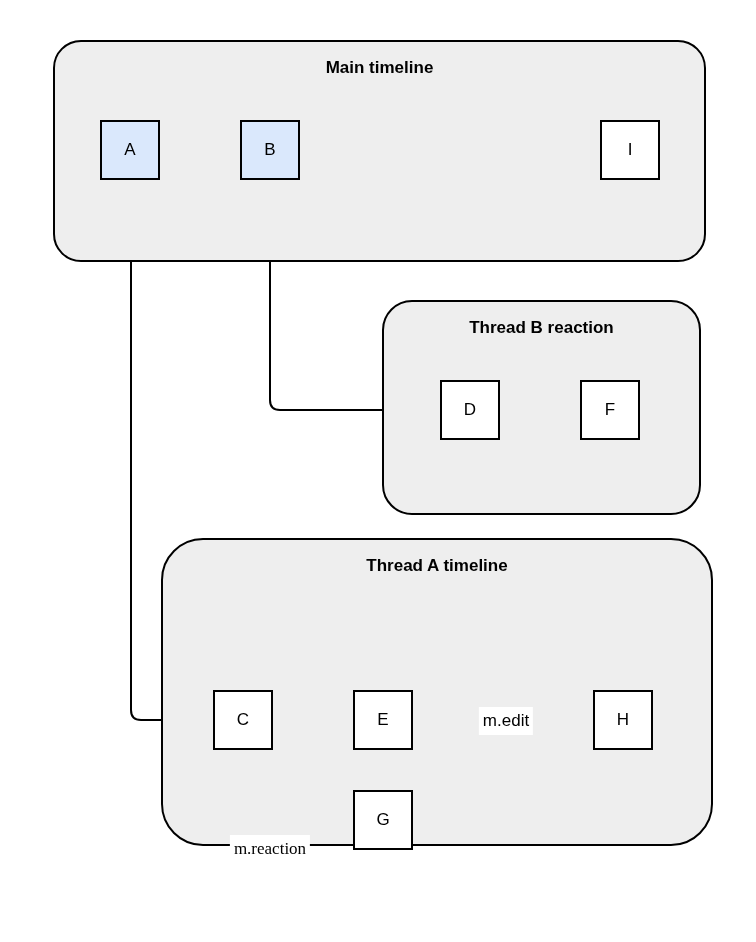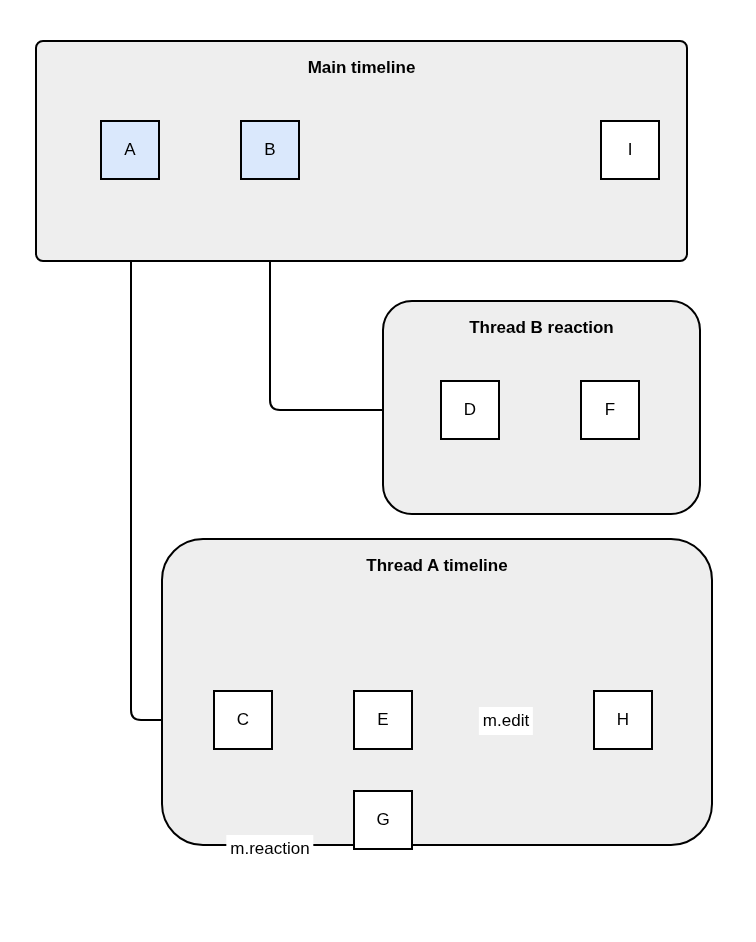--- a/index.html
+++ b/index.html
@@ -31,21 +31,21 @@
         <path d="M 600 150 L 303 150" fill="none" stroke="#000000" stroke-width="2" marker-end="url(#arrow)"></path>
         <path d="M 580 410 L 503 410" fill="none" stroke="#000000" stroke-width="2" marker-end="url(#arrow)"></path>
         <path d="M 440 410 L 280 410 Q 270 410 270 400 L 270 182" fill="none" stroke="#000000" stroke-width="2" marker-end="url(#arrow)"></path>
         <path d="M 213 720 L 141 720 Q 131 720 131 710 L 131 182" fill="none" stroke="#000000" stroke-width="2" marker-end="url(#arrow)"></path>
         <path d="M 353 720 L 276 720" fill="none" stroke="#000000" stroke-width="2" marker-end="url(#arrow)"></path>
         <path d="M 593 720 L 416 720" fill="none" stroke="#000000" stroke-width="2" stroke-dasharray="2 6" marker-end="url(#arrow)"></path>
         <path d="M 353 820 L 253 820 Q 243 820 243 810 L 243 753" fill="none" stroke="#000000" stroke-width="2" stroke-dasharray="2 6" marker-end="url(#arrow)"></path>
       </g>
   </svg>
 
-  <div class="container-box" style="left: 35px; top: 40px; width: 653px; height: 222px; border-radius: 8px; background: rgb(238, 238, 238); border-color: rgb(0, 0, 0);">
+  <div class="container-box" style="left: 53px; top: 40px; width: 653px; height: 222px; border-radius: 28px; background: rgb(238, 238, 238); border-color: rgb(0, 0, 0);">
     <div class="container-title">Main timeline</div>
   </div>
   <div class="container-box" style="left: 382px; top: 300px; width: 319px; height: 215px; border-radius: 30px; background: rgb(238, 238, 238); border-color: rgb(0, 0, 0);">
     <div class="container-title">Thread B reaction</div>
   </div>
   <div class="container-box" style="left: 161px; top: 538px; width: 552px; height: 308px; border-radius: 42px; background: rgb(238, 238, 238); border-color: rgb(0, 0, 0);">
     <div class="container-title">Thread A timeline</div>
   </div>
 
   <div class="node" style="left: 100px; top: 120px; width: 60px; height: 60px; border-color: rgb(0, 0, 0); background: rgb(218, 232, 252);">
@@ -70,15 +70,15 @@
       <span>E</span>
     </div>
   <div class="node" style="left: 593px; top: 690px; width: 60px; height: 60px; border-color: rgb(0, 0, 0); background: rgb(255, 255, 255);">
       <span>H</span>
     </div>
   <div class="node" style="left: 353px; top: 790px; width: 60px; height: 60px; border-color: rgb(0, 0, 0); background: rgb(255, 255, 255);">
       <span>G</span>
     </div>
 
   <div class="edge-label" style="left: 506px; top: 721px; background: rgb(255, 255, 255);">m.edit</div>
-  <div class="edge-label" style="left: 270px; top: 849px; background: rgb(255, 255, 255);">m.reaction</div>
+  <div class="edge-label" style="left: 270px; top: 849px; background: rgb(255, 255, 255); font-family: Liberation Serif, serif;">m.reaction</div>
 
 </div>
 
 </body></html>

